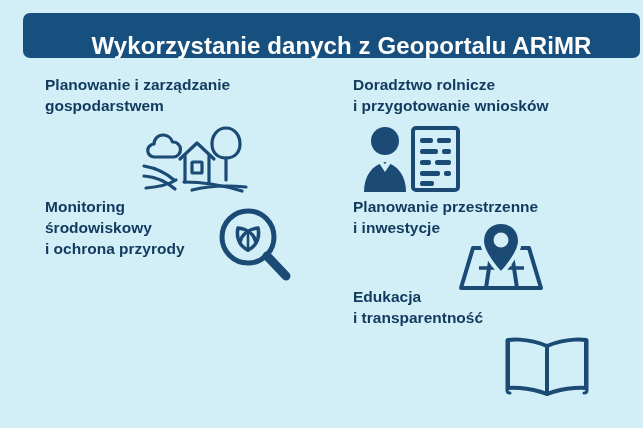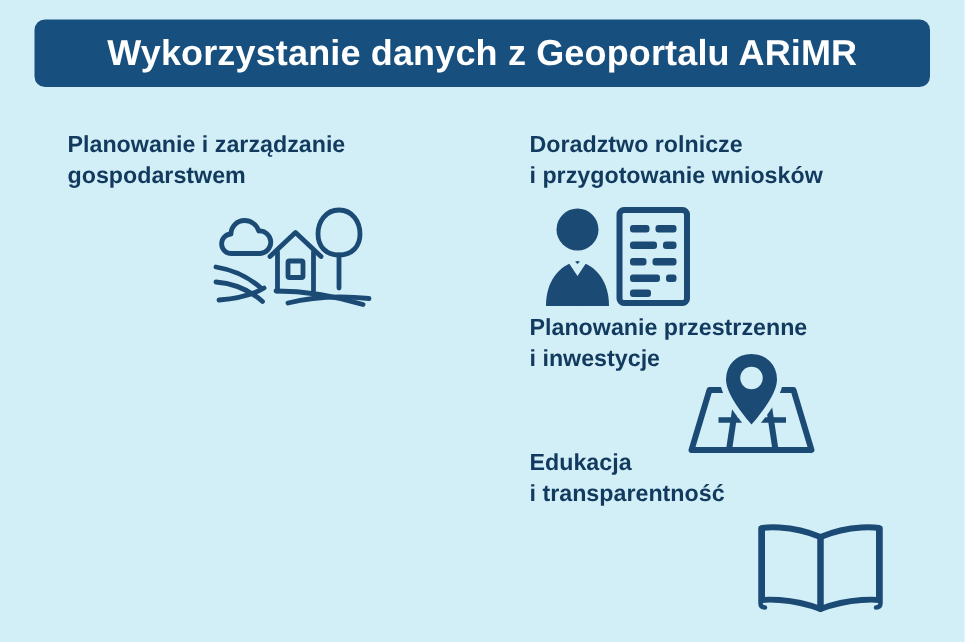--- a/index.html
+++ b/index.html
@@ -23,43 +23,44 @@
   
   .banner {
     position: absolute;
     left: 23px;
     top: 13px;
     width: 597px;
     height: 45px;
     background: #17507e;
     border-radius: 7px;
     display: flex;
-    align-items: center;
+    align-items: flex-end;
     justify-content: center;
+    padding-left: 20px;
   }
   .banner-title {
     color: #ffffff;
     font-size: 24px;
     font-weight: bold;
     letter-spacing: 0.1px;
     white-space: nowrap;
     line-height: 1;
   }
 
   
   .columns {
     position: absolute;
     left: 0;
     top: 58px;
     width: 643px;
     height: 370px;
   }
   .col {
     position: absolute;
-    top: 12px;
+    top: 0;
     width: 300px;
     height: 350px;
   }
   .col-left  { left: 45px; }
   .col-right { left: 353px; }
 
   .item {
     position: absolute;
     width: 300px;
   }
@@ -128,20 +129,37 @@
 
             <path d="M4 44 c12 2 22 7 30 14"></path>
             <path d="M4 54 c13 1 23 6 31 13"></path>
             <path d="M6 66 c12 -1 22 -3 30 -8"></path>
             <path d="M44 60 c18 0 38 3 58 9"></path>
             <path d="M52 68 c16 -4 34 -5 54 -3"></path>
           </svg>
         </span>
       </div>
 
+      <div class="item li-1">
+        <p class="item-text">Monitoring
+środowiskowy
+i ochrona przyrody</p>
+        <span class="item-icon icon-magnify">
+          <svg width="76" height="78" viewBox="0 0 76 78" fill="none" stroke="#1b4a75" stroke-width="5" stroke-linecap="round" stroke-linejoin="round">
+
+            <circle cx="31" cy="31" r="26"></circle>
+
+            <path d="M50 50 L69 70" stroke-width="9"></path>
+
+            <path d="M31 44 c-9 -4 -12 -13 -10 -22 c9 1 16 6 18 14" stroke-width="3.6"></path>
+            <path d="M31 44 c9 -4 12 -13 10 -22 c-9 1 -16 6 -18 14" stroke-width="3.6"></path>
+            <path d="M31 44 v-16" stroke-width="2.6"></path>
+          </svg>
+        </span>
+      </div>
 
     </div>
 
     <div class="col col-right">
 
       <div class="item ri-0">
         <p class="item-text">Doradztwo rolnicze
 i przygotowanie wniosków</p>
         <span class="item-icon icon-person">
           <svg width="104" height="72" viewBox="0 0 104 72" fill="none">

